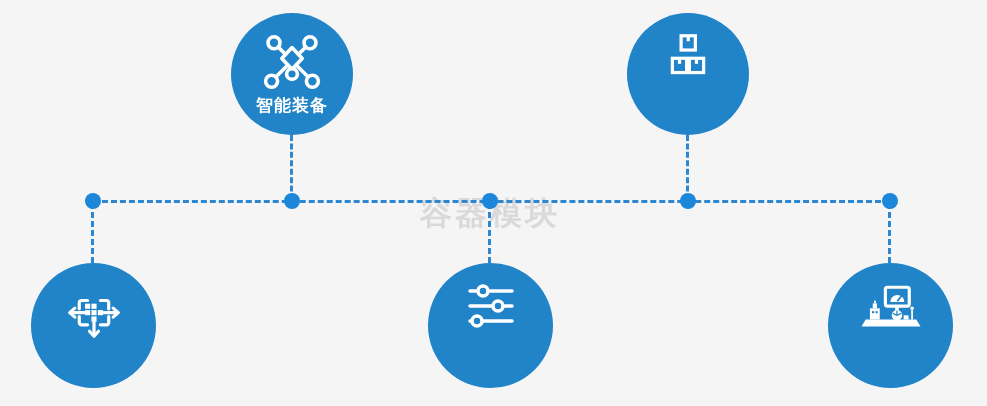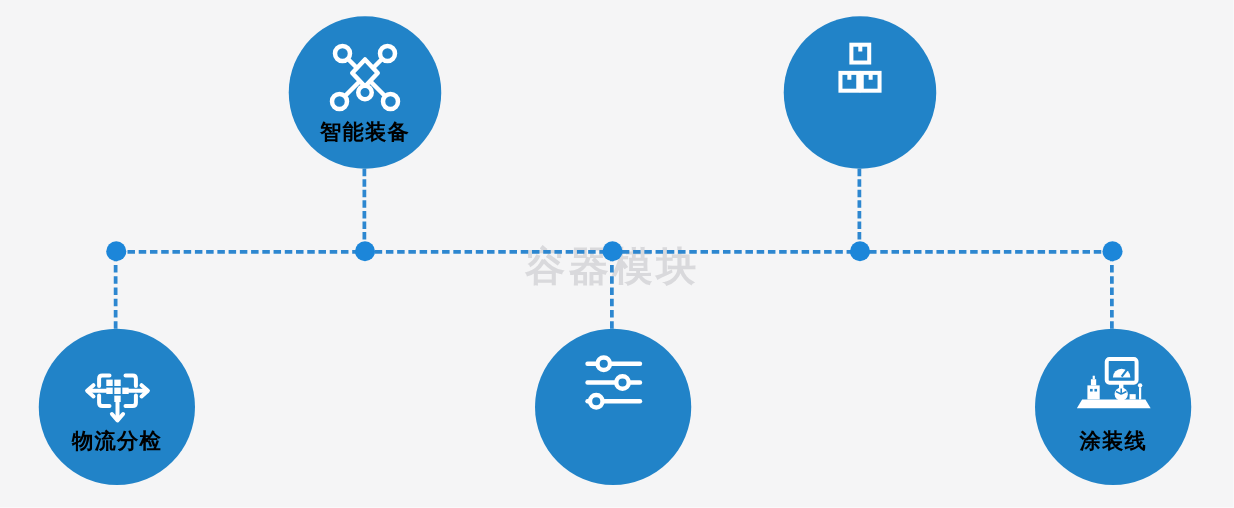--- a/index.html
+++ b/index.html
@@ -65,21 +65,21 @@
     position:absolute;
     top:20px;left:50%;
     transform:translateX(-50%);
     line-height:0;
   }
   .node-label{
     position:absolute;
     left:0;right:0;
     bottom:18px;
     text-align:center;
-    color:#000000;
+    color:#ffffff;
     font-size:17px;
     font-weight:bold;
     letter-spacing:1px;
     white-space:nowrap;
   }
   .node.bottom .node-label{bottom:24px;}
   svg{display:block;}
 </style>
 </head>
 <body>
@@ -152,21 +152,20 @@
         <g fill="#ffffff">
           <rect x="36" y="32" width="8" height="8"></rect>
           <rect x="46" y="32" width="8" height="8"></rect>
           <rect x="36" y="42" width="8" height="8"></rect>
           <rect x="46" y="42" width="8" height="8"></rect>
           <rect x="56" y="42" width="8" height="8"></rect>
           <rect x="46" y="52" width="8" height="8"></rect>
         </g>
       </svg>
     </span>
-    <span class="node-label">物流分检</span>
   </div>
 
   <div class="node bottom" style="left:428px;">
     <span class="node-icon">
       <svg width="50" height="46" viewBox="0 0 100 92">
         <g stroke="#ffffff" stroke-width="7" fill="none" stroke-linecap="round">
           <line x1="8" y1="16" x2="92" y2="16"></line>
           <circle cx="34" cy="16" r="10" fill="#2183c8"></circle>
           <line x1="8" y1="46" x2="92" y2="46"></line>
           <circle cx="64" cy="46" r="10" fill="#2183c8"></circle>
@@ -194,16 +193,15 @@
           <rect x="24" y="29" width="6" height="7"></rect>
           <rect x="26" y="25" width="2.5" height="4"></rect>
           <rect x="23" y="40" width="3" height="3" fill="#2183c8"></rect>
           <rect x="28" y="40" width="3" height="3" fill="#2183c8"></rect>
           <line x1="80" y1="38" x2="80" y2="52" stroke="#ffffff" stroke-width="2.5"></line>
           <circle cx="80" cy="36" r="2.5"></circle>
           <rect x="68" y="46" width="7" height="6"></rect>
         </g>
       </svg>
     </span>
-    <span class="node-label">涂装线</span>
   </div>
 
 </div>
 
 </body></html>

